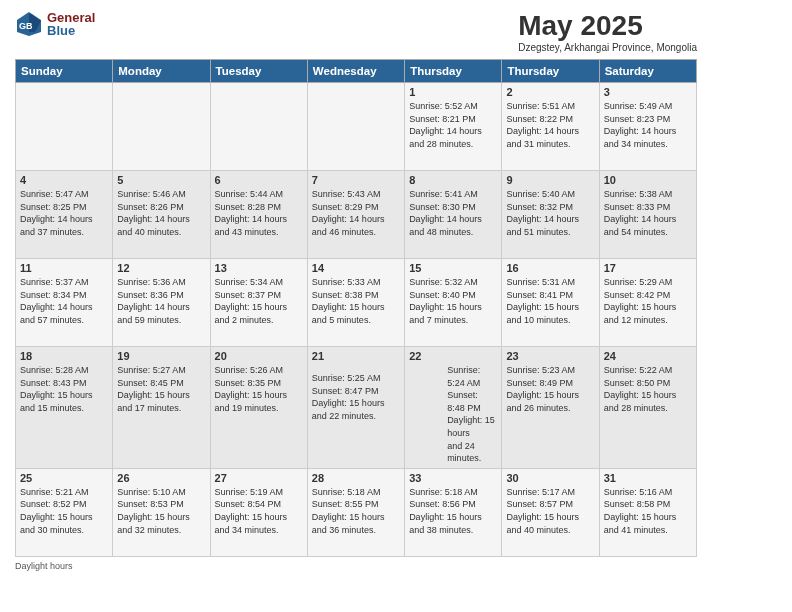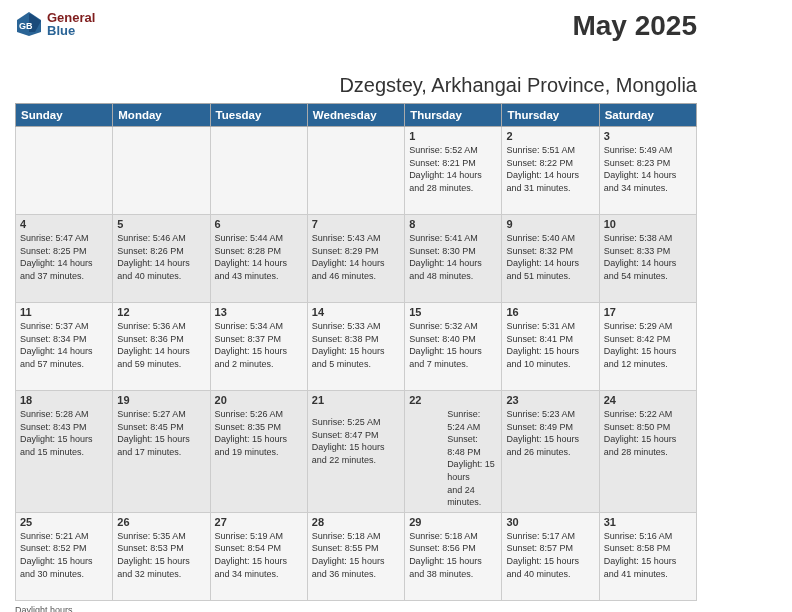--- a/index.html
+++ b/index.html
@@ -39,31 +39,30 @@
     .logo-blue {
       font-size: 13px;
       font-weight: bold;
       color: #2a6496;
     }
     .logo-icon {
       width: 28px;
       height: 28px;
     }
     .title-area {
-      text-align: right;
+      text-align: left;
     }
     .month-title {
       font-size: 28px;
       font-weight: bold;
       color: #333;
     }
     .subtitle {
-      font-size: 20px;
+      font-size: 10px;
       color: #333;
-      margin-top: 32px;
     }
     table {
       width: 100%;
       border-collapse: collapse;
       table-layout: fixed;
     }
     thead th {
       background-color: #2a6496;
       color: #fff;
       text-align: left;
@@ -329,41 +328,41 @@
         <tr>
           <td>
             <span class="day-number">25</span>
             <div class="day-info" style="white-space: pre-line;">Sunrise: 5:21 AM
 Sunset: 8:52 PM
 Daylight: 15 hours
 and 30 minutes.</div>
           </td>
           <td>
             <span class="day-number">26</span>
-            <div class="day-info" style="white-space: pre-line;">Sunrise: 5:35 AM
+            <div class="day-info" style="white-space: pre-line;">Sunrise: 5:10 AM
 Sunset: 8:53 PM
 Daylight: 15 hours
 and 32 minutes.</div>
           </td>
           <td>
             <span class="day-number">27</span>
             <div class="day-info" style="white-space: pre-line;">Sunrise: 5:19 AM
 Sunset: 8:54 PM
 Daylight: 15 hours
 and 34 minutes.</div>
           </td>
           <td>
             <span class="day-number">28</span>
             <div class="day-info" style="white-space: pre-line;">Sunrise: 5:18 AM
 Sunset: 8:55 PM
 Daylight: 15 hours
 and 36 minutes.</div>
           </td>
           <td>
-            <span class="day-number">29</span>
+            <span class="day-number">33</span>
             <div class="day-info" style="white-space: pre-line;">Sunrise: 5:18 AM
 Sunset: 8:56 PM
 Daylight: 15 hours
 and 38 minutes.</div>
           </td>
           <td>
             <span class="day-number">30</span>
             <div class="day-info" style="white-space: pre-line;">Sunrise: 5:17 AM
 Sunset: 8:57 PM
 Daylight: 15 hours

